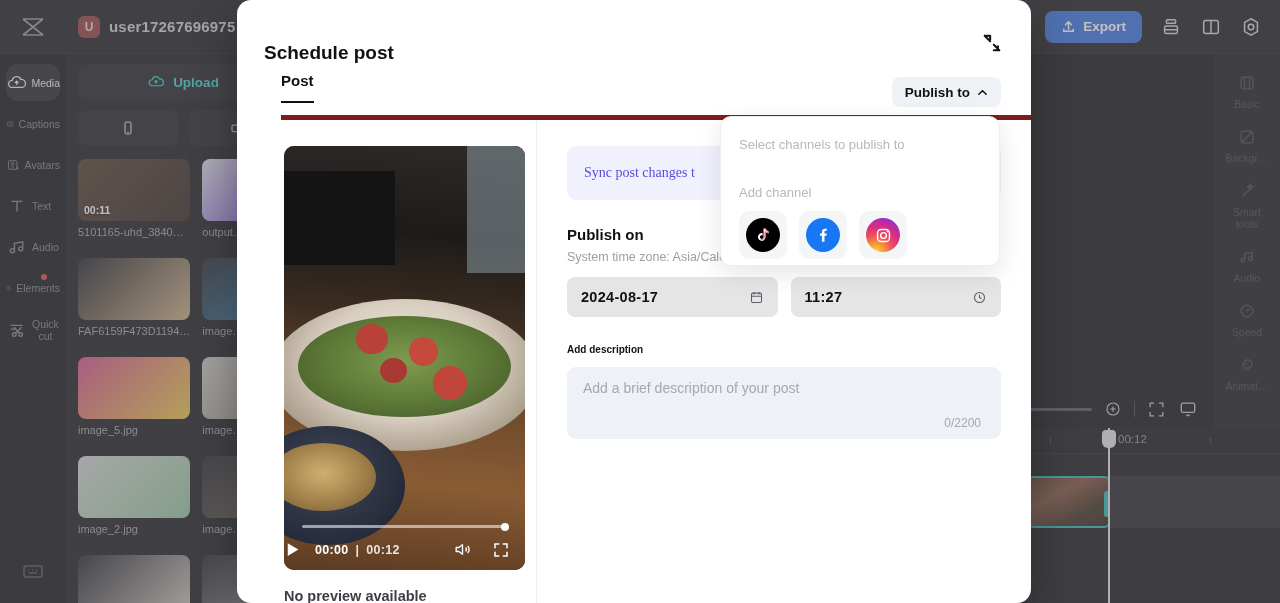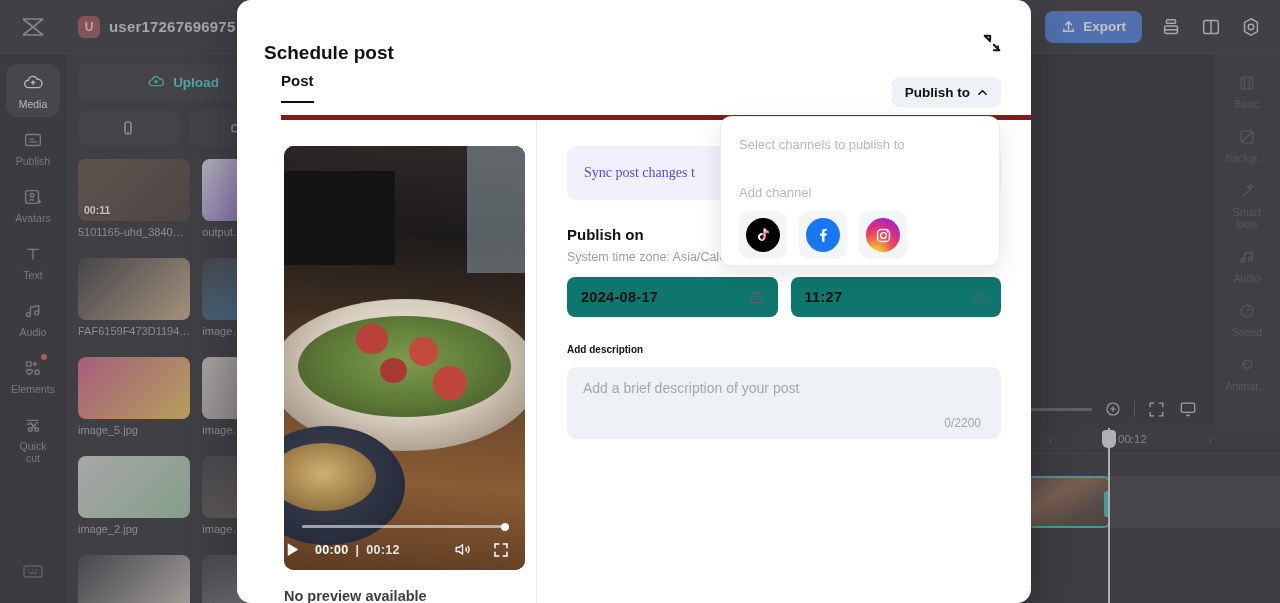--- a/index.html
+++ b/index.html
@@ -38,21 +38,21 @@
   .ticon { width: 22px; height: 22px; color: #cfcfd6; display: block; cursor: pointer; }
 
   
   .rail {
     position: absolute; left: 0; top: 54px; width: 66px; bottom: 0;
     background: #0b0b0c; display: flex; flex-direction: column;
     align-items: center; padding-top: 10px;
   }
   .rail-item {
     width: 54px; padding: 8px 0 7px; border-radius: 12px; margin-bottom: 4px;
-    display: flex; flex-direction: column; align-items: center; gap: 4px;
+    display: flex; flex-direction: row; align-items: center; gap: 4px;
     color: #78787f; cursor: pointer; position: relative;
   }
   .rail-item.active { background: #1c1c20; color: #e9e9ee; }
   .rail-label { font-size: 10.5px; line-height: 12px; text-align: center; }
   .rail-dot {
     position: absolute; top: 5px; right: 13px; width: 6px; height: 6px;
     border-radius: 50%; background: #d6453b;
   }
   .rail-bottom { margin-top: auto; margin-bottom: 16px; color: #4a4a50; }
 
@@ -182,21 +182,21 @@
   .right-col { flex: 1; padding: 26px 30px 0 30px; position: relative; }
   .sync-banner {
     height: 54px; background: #f1f0fd; border-radius: 9px;
     display: flex; align-items: center; padding: 0 17px;
     color: #5b4ae0; font-size: 14px; font-family: "Liberation Serif", serif;
   }
   .sec-title { margin-top: 26px; font-size: 15px; font-weight: 700; color: #111; }
   .tz-note { margin-top: 7px; font-size: 12.5px; color: #9aa0a8; }
   .date-row { display: flex; gap: 13px; margin-top: 13px; }
   .field {
-    flex: 1; height: 40px; background: #0f766e; border-radius: 8px;
+    flex: 1; height: 40px; background: #e5e5e5; border-radius: 8px;
     display: flex; align-items: center; padding: 0 14px; cursor: pointer;
   }
   .field-val { font-size: 14.5px; font-weight: 600; color: #111; letter-spacing: .3px; }
   .field-ic { margin-left: auto; color: #5a6069; }
   .desc-title { margin-top: 27px; font-size: 10px; font-weight: 700; color: #111; }
   .desc-box {
     margin-top: 12px; height: 72px; background: #eef1f5; border-radius: 9px;
     position: relative; padding: 13px 16px; cursor: text;
   }
   .desc-ph { font-size: 14px; color: #a3a9b1; }
@@ -263,21 +263,21 @@
           <path d="M7 17a4 4 0 010-8 5 5 0 019.6-1A3.5 3.5 0 0118 17H7z"></path>
             <path d="M12 14v-4M10 12l2-2 2 2"></path>
         </svg>
         <span class="rail-label">Media</span>
       </div>
       <div class="rail-item">
         <svg width="22" height="22" viewBox="0 0 24 24" fill="none" stroke="currentColor" stroke-width="1.5">
           <rect x="4" y="6" width="16" height="12" rx="2"></rect>
             <path d="M8 11h5M8 14h8"></path>
         </svg>
-        <span class="rail-label">Publish</span>
+        <span class="rail-label">Captions</span>
       </div>
       <div class="rail-item">
         <svg width="22" height="22" viewBox="0 0 24 24" fill="none" stroke="currentColor" stroke-width="1.5">
           <rect x="4" y="5" width="14" height="14" rx="2"></rect>
             <circle cx="11" cy="10" r="2"></circle>
             <path d="M8 16c.8-1.6 4.2-1.6 5 0M19 15v4M17 17h4"></path>
         </svg>
         <span class="rail-label">Avatars</span>
       </div>
       <div class="rail-item">

